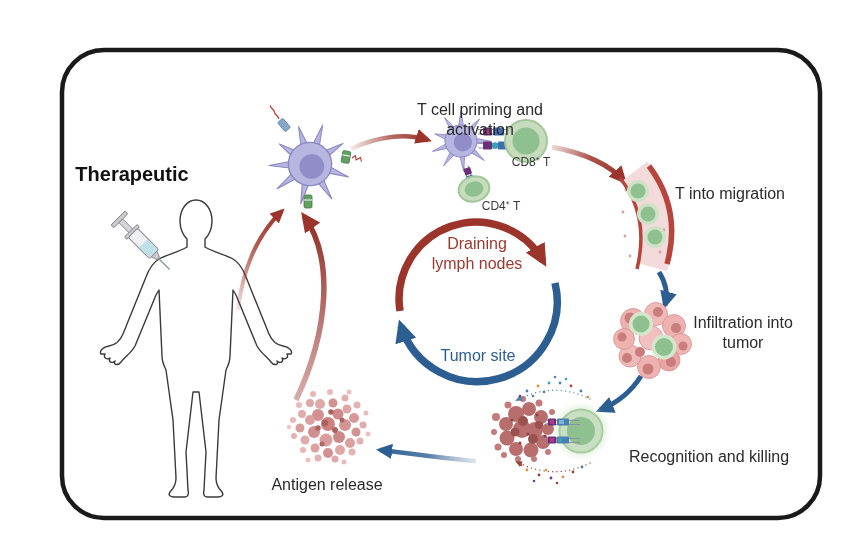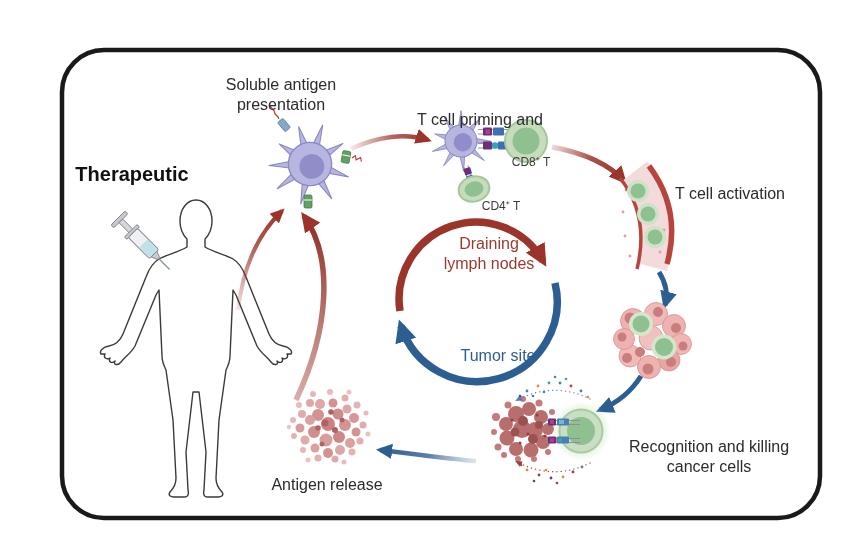--- a/index.html
+++ b/index.html
@@ -3,21 +3,21 @@
 <meta charset="utf-8">
 <style>
   html,body{margin:0;padding:0;background:#ffffff;}
   .stage{position:relative;width:860px;height:534px;background:#ffffff;overflow:hidden;
          font-family:"Liberation Sans",sans-serif;}
   .stage svg{position:absolute;left:0;top:0;}
   .lbl{position:absolute;transform:translate(-50%,-50%);text-align:center;
        font-size:16px;line-height:1.22;color:#2b2b2b;white-space:nowrap;}
   .lbl.bold{font-weight:bold;font-size:20px;color:#111;}
   .lbl.red{color:#9c392f;}
-  .lbl.blue{color:#2d5e92;margin-left:20px;}
+  .lbl.blue{color:#2d5e92;}
   .lbl.tiny{font-size:12px;color:#3a3a3a;}
 </style>
 </head>
 <body>
 
 <div class="stage">
 
 <svg width="860" height="534" viewBox="0 0 860 534">
   <defs>
     <marker id="mRed" markerWidth="3.6" markerHeight="3.4" refX="2.7" refY="1.7" orient="auto">
@@ -383,40 +383,40 @@
         <circle cx="331" cy="412" r="2.8" fill="#a85555"></circle>
     <circle cx="322" cy="444" r="2.5" fill="#aa5858"></circle>
         <circle cx="342" cy="420" r="2.5" fill="#a85555"></circle>
   </g>
 </svg>
 
 <div class="lbl bold" style="left:132px;top:174px;">
   <div>Therapeutic</div>
 </div>
 
-<div class="lbl" style="left:281px;top:95px;">
-  <div>Soluble antigen</div>
-  <div>presentation</div>
-</div>
 
 <div class="lbl" style="left:480px;top:86px;margin-top:34px;">
   <div>T cell priming and</div>
-</div>
-
-<div class="lbl" style="left:730px;top:194px;">T cell activation</div>
-
+  <div>activation</div>
+</div>
+
+<div class="lbl" style="left:730px;top:194px;">T into migration</div>
+
+<div class="lbl" style="left:743px;top:333px;">
+  <div>Infiltration into</div>
+  <div>tumor</div>
+</div>
 
 <div class="lbl" style="left:709px;top:457px;">
   <div>Recognition and killing</div>
-  <div>cancer cells</div>
 </div>
 
 <div class="lbl" style="left:327px;top:485px;">Antigen release</div>
 
-<div class="lbl red" style="left:477px;top:254px;margin-left:12px;">
+<div class="lbl red" style="left:477px;top:254px;">
   <div>Draining</div>
   <div>lymph nodes</div>
 </div>
 
 <div class="lbl blue" style="left:478px;top:356px;">Tumor site</div>
 
 <div class="lbl tiny" style="left:531px;top:162px;">CD8⁺ T</div>
 <div class="lbl tiny" style="left:479px;top:206px;margin-left:22px;">CD4⁺ T</div>
 
 </div>

